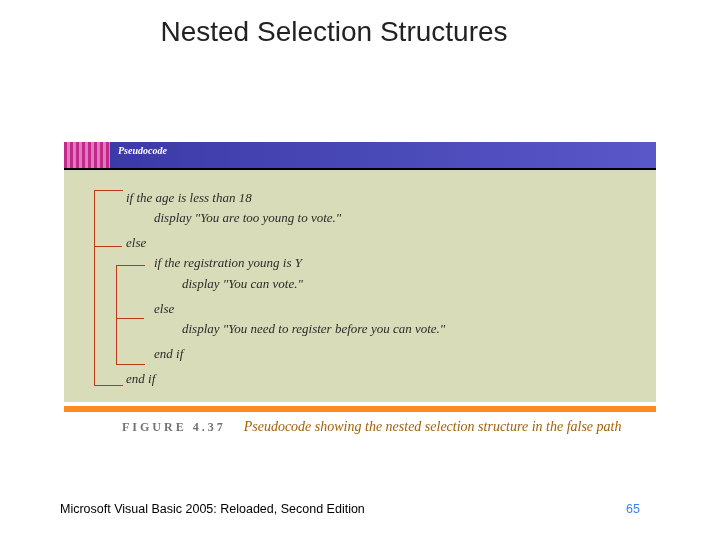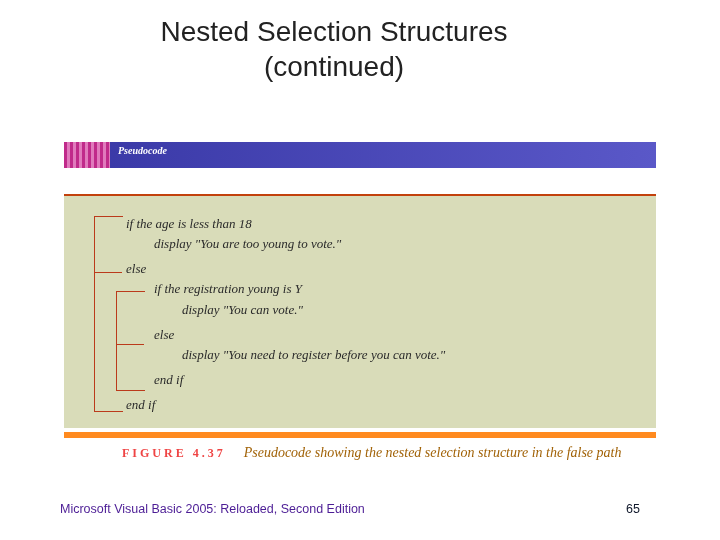--- a/index.html
+++ b/index.html
@@ -4,52 +4,51 @@
 <style>
   * { box-sizing: border-box; margin: 0; padding: 0; }
   html, body { width: 720px; height: 540px; background: #fff; font-family: Arial, Helvetica, sans-serif; }
   .slide { position: relative; width: 668px; height: 540px; }
   .title { text-align: center; font-size: 28px; font-weight: normal; color: #222; line-height: 1.25; padding-top: 14px; }
   .figure-wrap { position: absolute; left: 64px; top: 142px; width: 592px; }
   .tab { position: relative; height: 26px; }
   .tab-stripes { position: absolute; left: 0; top: 0; width: 46px; height: 26px; background: repeating-linear-gradient(90deg,#c02a8a 0 3px,#e07abc 3px 6px); }
   .tab-gradient { position: absolute; left: 46px; top: 0; right: 0; height: 26px; background: linear-gradient(90deg,#3b3aa8 0%,#5a58c8 100%); }
   .tab-label { position: absolute; left: 54px; top: 3px; color: #fff; font-style: italic; font-weight: bold; font-size: 10px; font-family: Georgia, 'Times New Roman', serif; }
-  .tan-panel { position: relative; background: #d9dcb9; border-top: 2px solid #c2410c; height: 234px; margin-top: 26px; }
+  .tan-panel { position: relative; background: #d9dcb9; border-top: 2px solid #000000; height: 234px; }
   .pseudo-text { position: absolute; left: 62px; top: 18px; font-family: Georgia, 'Times New Roman', serif; font-style: italic; color: #2a2a2a; font-size: 13px; line-height: 1.55; }
   .pseudo-text .l1 { margin-left: 0; }
   .pseudo-text .l2 { margin-left: 28px; }
   .pseudo-text .l3 { margin-left: 56px; }
   .pseudo-text .gap { height: 5px; }
   
   .bracket { position: absolute; border-left: 1px solid #bb3a1b; }
   .bracket::before, .bracket::after { content: ""; position: absolute; left: 0; height: 1px; background: #bb3a1b; }
   .bracket-outer { left: 30px; top: 20px; height: 196px; }
   .bracket-outer::before { top: 0; width: 28px; }
   .bracket-outer::after { bottom: 0; width: 28px; }
   .bracket-outer-mid { position: absolute; left: 30px; top: 76px; width: 28px; height: 1px; background: #bb3a1b; }
   .bracket-inner { left: 52px; top: 95px; height: 100px; }
   .bracket-inner::before { top: 0; width: 28px; }
   .bracket-inner::after { bottom: 0; width: 28px; }
   .bracket-inner-mid { position: absolute; left: 52px; top: 148px; width: 28px; height: 1px; background: #bb3a1b; }
   .orange-bar { height: 6px; background: #ff8a1f; margin-top: 4px; }
   .caption-row { display: flex; align-items: flex-start; padding-top: 6px; font-family: Georgia, 'Times New Roman', serif; }
-  .fig-tag { color: #ef4444; font-weight: bold; letter-spacing: 3px; font-size: 12px; padding: 2px 14px 2px 58px; white-space: nowrap; }
+  .fig-tag { color: #737373; font-weight: bold; letter-spacing: 3px; font-size: 12px; padding: 2px 14px 2px 58px; white-space: nowrap; }
   .fig-caption { font-style: italic; color: #a16207; font-size: 14px; line-height: 1.35; padding-left: 4px; }
-  .footer-left { position: absolute; left: 60px; bottom: 24px; font-size: 12.5px; color: #4c1d95; }
-  .footer-right { position: absolute; right: 28px; bottom: 24px; font-size: 12.5px; color: #0f172a; }
+  .footer-left { position: absolute; left: 60px; bottom: 24px; font-size: 12.5px; color: #000000; }
+  .footer-right { position: absolute; right: 28px; bottom: 24px; font-size: 12.5px; color: #3b82f6; }
 </style>
 </head>
 <body>
 
 <div class="slide">
 
   <div class="title">
     <span>Nested Selection Structures</span><br>
-    <span>(continued)</span>
   </div>
 
   <div class="figure-wrap">
     <div class="tab">
       <div class="tab-stripes"></div>
       <div class="tab-gradient"></div>
       <div class="tab-label">Pseudocode</div>
     </div>
 
     <div class="tan-panel">

